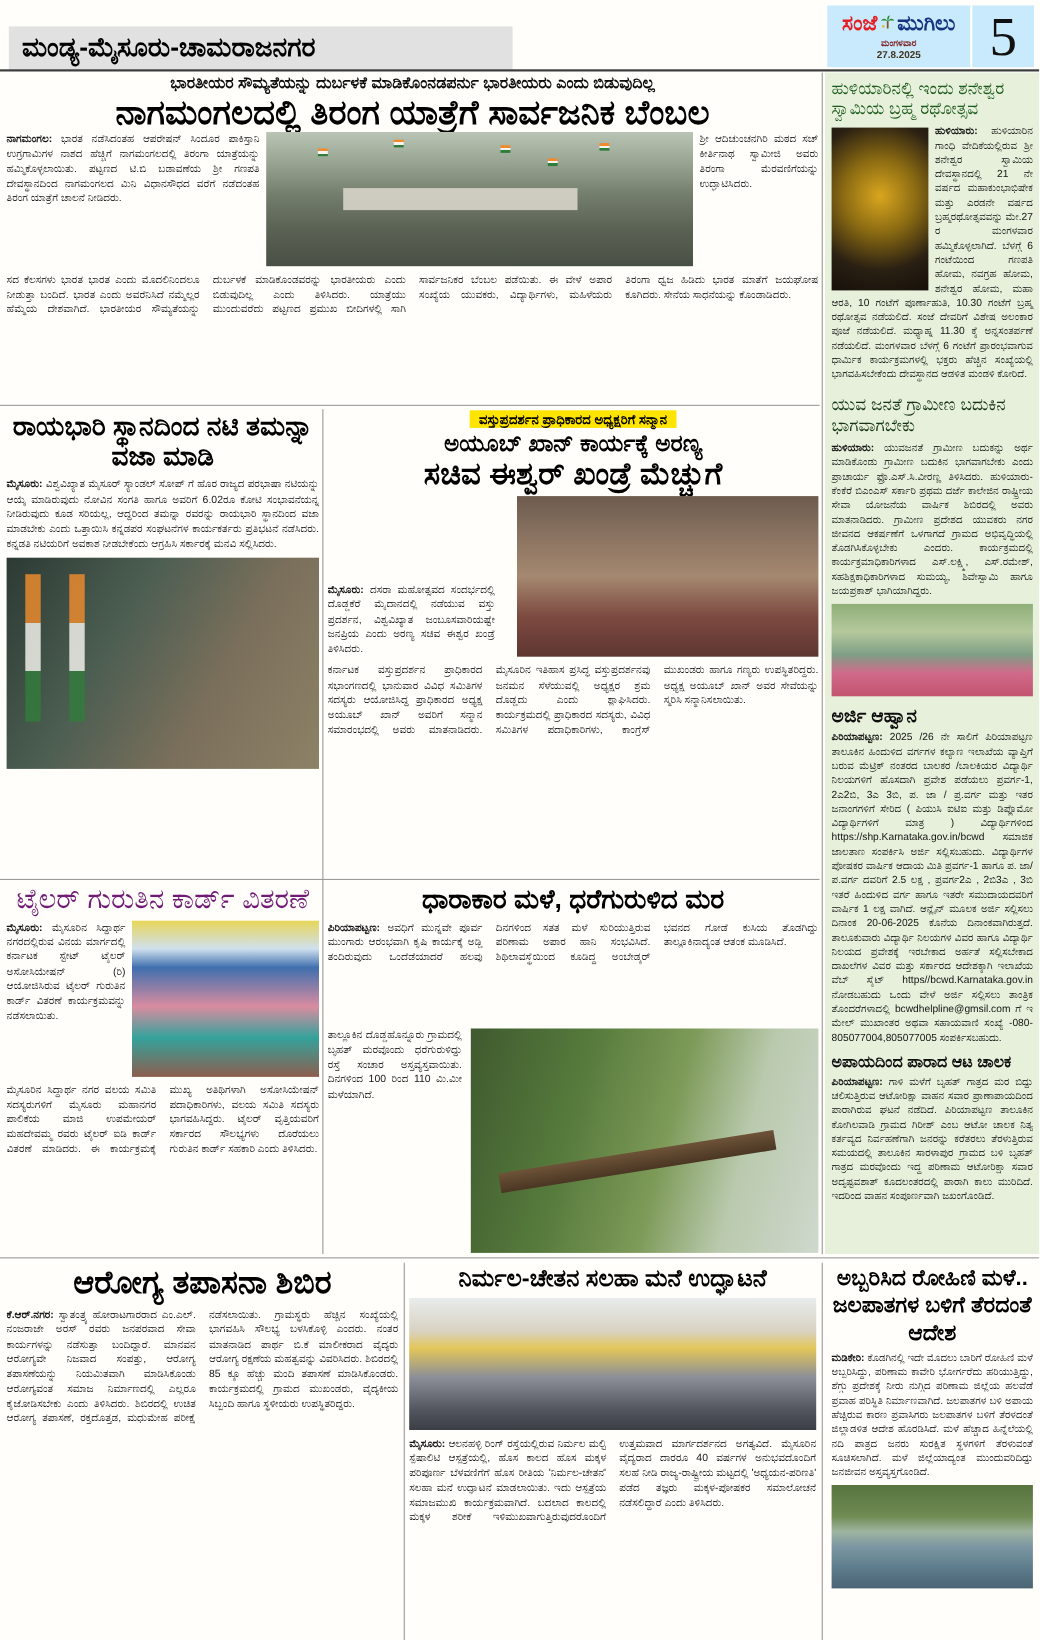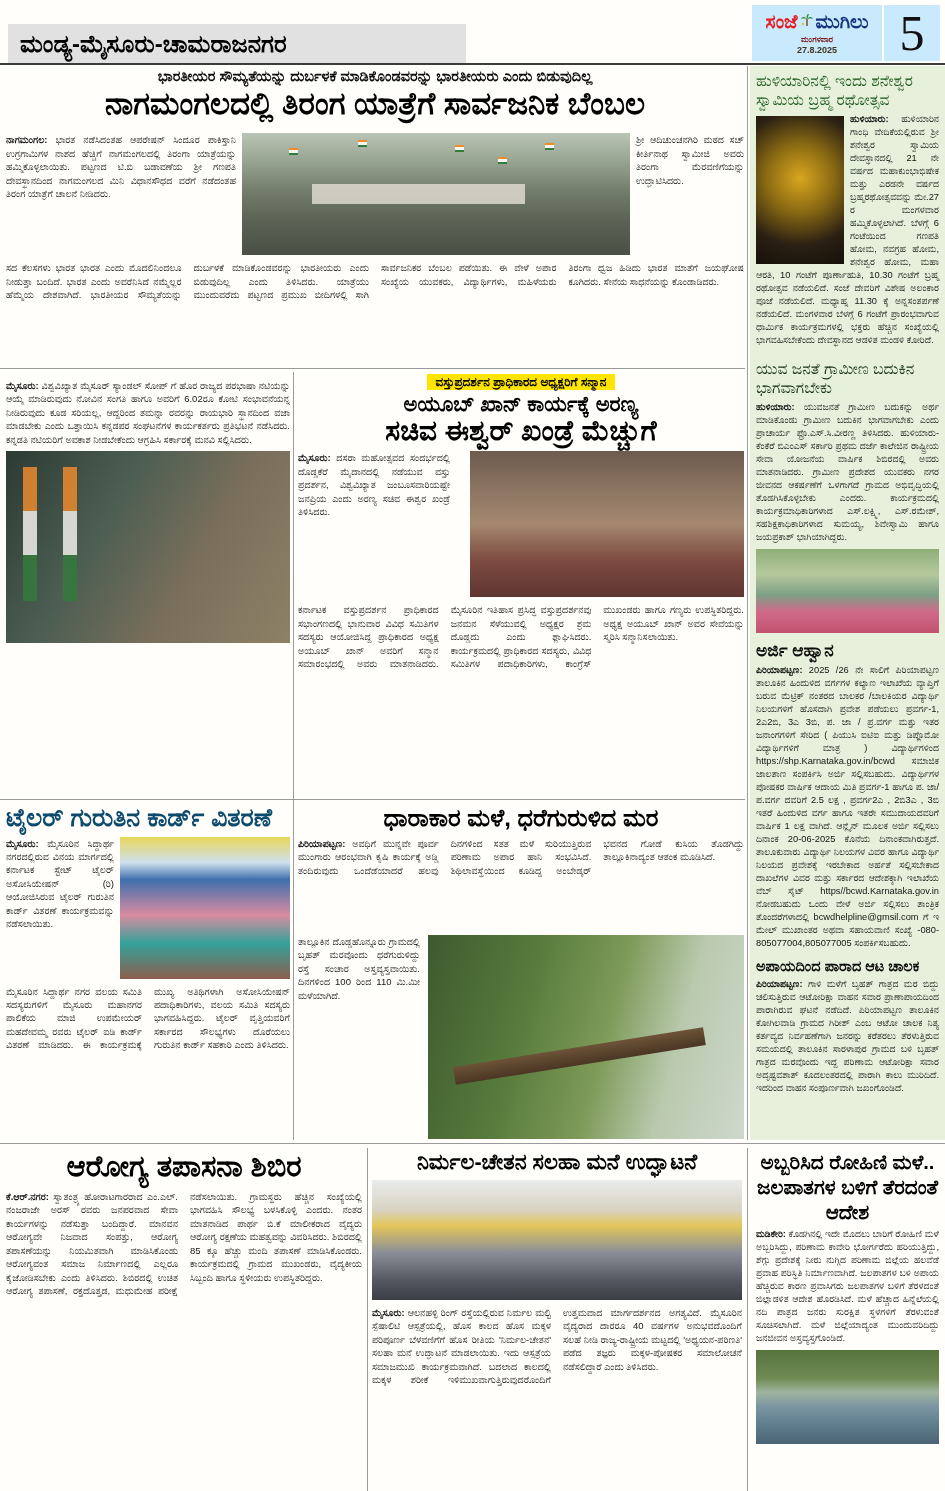--- a/index.html
+++ b/index.html
@@ -26,21 +26,21 @@
   
   .body-txt { font-size:9.5px; line-height:1.42; text-align:justify; color:#151515; }
   .dateline { font-weight:bold; }
   .vline { position:absolute; width:1px; background:#9a9a9a; }
   .hline { position:absolute; height:1px; background:#9a9a9a; }
 
   
   .lead { position:absolute; left:6px; top:68px; width:738px; }
   .lead-kicker { text-align:center; font-size:14.5px; font-weight:bold; color:#0d0d0d; }
   .lead-headline { text-align:center; font-size:31px; font-weight:bold; line-height:1.1; color:#000; margin-top:2px; }
-  .lead-row { display:flex; gap:6px; margin-top:12px; }
+  .lead-row { display:flex; gap:6px; margin-top:0; }
   .lead-col { width:230px; }
   .lead-col.right { flex:1; }
   .lead-photo { width:388px; height:122px; position:relative; flex:none;
     background:linear-gradient(180deg,#b9c4b4 0%,#9aa694 22%,#76806f 45%,#5c6456 70%,#494f44 100%); }
   .flag { position:absolute; width:9px; height:7px;
     background:linear-gradient(180deg,#f08a2c 33%,#f4f4f0 33%,#f4f4f0 66%,#2f7d3a 66%); }
   .lead-banner { position:absolute; left:18%; top:42%; width:55%; height:16%; background:#ded9cf; opacity:.85; }
   .lead-bottom { margin-top:6px; column-count:4; column-gap:12px; height:104px; overflow:hidden; }
 
   
@@ -67,29 +67,29 @@
   .mid-headline { font-size:24px; font-weight:bold; line-height:1.15; text-align:center; color:#000; }
   .tamannaah-photo { width:100%; height:192px; margin-top:5px; position:relative;
     background:linear-gradient(120deg,#2c3a33 0%,#4c5e52 35%,#7a6f5b 65%,#8d8166 100%); }
   .flagpole { position:absolute; width:14px; height:70%; top:8%;
     background:linear-gradient(180deg,#e98a2e 33%,#efefe8 33%,#efefe8 66%,#337a3c 66%); opacity:.85; }
 
   .khandre { position:absolute; left:298px; top:372px; width:446px; }
   .kicker-yellow { display:inline-block; background:#ffe400; color:#000; font-weight:bold; font-size:12px; padding:1px 8px; }
   .khandre-h1 { font-size:21px; font-weight:bold; margin-top:2px; color:#000; }
   .khandre-h2 { font-size:28px; font-weight:bold; color:#000; line-height:1.05; }
-  .khandre-row { display:flex; gap:20px; margin-top:6px; }
+  .khandre-row { display:flex; gap:20px; margin-top:6px;align-items:flex-end; }
   .khandre-colL { width:152px; }
   .group-photo { flex:1; height:146px;
     background:linear-gradient(180deg,#6d5b4e 0%,#8a7361 25%,#a5886f 50%,#7d4a41 75%,#5e3631 100%); }
   .khandre-cols { margin-top:6px; column-count:3; column-gap:12px; height:162px; overflow:hidden; }
 
   
   .tailor { position:absolute; left:6px; top:804px; width:284px; }
-  .low-headline { font-size:25px; font-weight:bold; line-height:1.1; color:#0c4a6e; }
+  .low-headline { font-size:25px; font-weight:normal; text-align:center; line-height:1.1; color:#701a75; }
   .tailor-row { display:flex; gap:6px; margin-top:5px; }
   .tailor-colL { width:108px; }
   .ksta-photo { flex:1; height:142px;
     background:linear-gradient(180deg,#e8d65a 0%,#cfe0ee 18%,#3f6fae 30%,#d98ca0 55%,#34a29b 75%,#8c5d4e 100%); }
   .tailor-cols { margin-top:6px; column-count:2; column-gap:12px; height:150px; overflow:hidden; }
 
   .rain { position:absolute; left:298px; top:804px; width:446px; }
   .rain-cols { margin-top:5px; column-count:3; column-gap:12px; height:94px; overflow:hidden; }
   .rain-row { display:flex; gap:8px; margin-top:4px; }
   .rain-colL { width:122px; }
@@ -133,21 +133,21 @@
         <span class="blue">ಮುಗಿಲು</span>
       </div>
       <div class="masthead-day">ಮಂಗಳವಾರ</div>
       <div class="masthead-date">27.8.2025</div>
     </div>
     <div class="page-number">5</div>
   </div>
   <div class="header-rule"></div>
 
   <div class="lead">
-    <div class="lead-kicker">ಭಾರತೀಯರ ಸೌಮ್ಯತೆಯನ್ನು ದುರ್ಬಳಕೆ ಮಾಡಿಕೊಂಡವರನ್ನು ಭಾರತೀಯರು ಎಂದು ಬಿಡುವುದಿಲ್ಲ</div>
+    <div class="lead-kicker">ಭಾರತೀಯರ ಸೌಮ್ಯತೆಯನ್ನು ದುರ್ಬಳಕೆ ಮಾಡಿಕೊಂನಡಪರ್ನು ಭಾರತೀಯರು ಎಂದು ಬಿಡುವುದಿಲ್ಲ</div>
     <div class="lead-headline">ನಾಗಮಂಗಲದಲ್ಲಿ ತಿರಂಗ ಯಾತ್ರೆಗೆ ಸಾರ್ವಜನಿಕ ಬೆಂಬಲ</div>
     <div class="lead-row">
       <div class="lead-col body-txt">
         <span class="dateline">ನಾಗಮಂಗಲ:</span>
         <span>ಭಾರತ ನಡೆಸಿದಂತಹ ಆಪರೇಷನ್ ಸಿಂದೂರ ಪಾಕಿಸ್ತಾನಿ ಉಗ್ರಗಾಮಿಗಳ ನಾಶದ ಹೆಚ್ಚಿಗೆ ನಾಗಮಂಗಲದಲ್ಲಿ ತಿರಂಗಾ ಯಾತ್ರೆಯನ್ನು ಹಮ್ಮಿಕೊಳ್ಳಲಾಯಿತು. ಪಟ್ಟಣದ ಟಿ.ಬಿ ಬಡಾವಣೆಯ ಶ್ರೀ ಗಣಪತಿ ದೇವಸ್ಥಾನದಿಂದ ನಾಗಮಂಗಲದ ಮಿನಿ ವಿಧಾನಸೌಧದ ವರೆಗೆ ನಡೆದಂತಹ ತಿರಂಗ ಯಾತ್ರೆಗೆ ಚಾಲನೆ ನೀಡಿದರು.</span>
       </div>
       <div class="lead-photo">
         <div class="flag" style="left:12%; top:12%;"></div>
         <div class="flag" style="left:30%; top:6%;"></div>
         <div class="flag" style="left:55%; top:10%;"></div>
@@ -207,20 +207,21 @@
   <div class="rohini">
     <div class="rohini-headline">ಅಬ್ಬರಿಸಿದ ರೋಹಿಣಿ ಮಳೆ.. ಜಲಪಾತಗಳ ಬಳಿಗೆ ತೆರದಂತೆ ಆದೇಶ</div>
     <div class="rail-body">
       <span class="dateline">ಮಡಿಕೇರಿ:</span>
       <span>ಕೊಡಗಿನಲ್ಲಿ ಇದೇ ಮೊದಲು ಬಾರಿಗೆ ರೋಹಿಣಿ ಮಳೆ ಅಬ್ಬರಿಸಿದ್ದು, ಪರಿಣಾಮ ಕಾವೇರಿ ಭೋರ್ಗರೆದು ಹರಿಯುತ್ತಿದ್ದು, ಶೆಗ್ಗು ಪ್ರದೇಶಕ್ಕೆ ನೀರು ನುಗ್ಗಿದ ಪರಿಣಾಮ ಜಿಲ್ಲೆಯ ಹಲವೆಡೆ ಪ್ರವಾಹ ಪರಿಸ್ಥಿತಿ ನಿರ್ಮಾಣವಾಗಿದೆ. ಜಲಪಾತಗಳ ಬಳಿ ಅಪಾಯ ಹೆಚ್ಚಿರುವ ಕಾರಣ ಪ್ರವಾಸಿಗರು ಜಲಪಾತಗಳ ಬಳಿಗೆ ತೆರಳದಂತೆ ಜಿಲ್ಲಾಡಳಿತ ಆದೇಶ ಹೊರಡಿಸಿದೆ. ಮಳೆ ಹೆಚ್ಚಾದ ಹಿನ್ನೆಲೆಯಲ್ಲಿ ನದಿ ಪಾತ್ರದ ಜನರು ಸುರಕ್ಷಿತ ಸ್ಥಳಗಳಿಗೆ ತೆರಳುವಂತೆ ಸೂಚಿಸಲಾಗಿದೆ. ಮಳೆ ಜಿಲ್ಲೆಯಾದ್ಯಂತ ಮುಂದುವರಿದಿದ್ದು ಜನಜೀವನ ಅಸ್ತವ್ಯಸ್ತಗೊಂಡಿದೆ.</span>
     </div>
     <div class="river-photo"></div>
   </div>
 
   <div class="tamannaah">
+    <div class="mid-headline">ರಾಯಭಾರಿ ಸ್ಥಾನದಿಂದ ನಟಿ ತಮನ್ನಾ ವಜಾ ಮಾಡಿ</div>
     <div class="body-txt" style="margin-top:5px;">
       <span class="dateline">ಮೈಸೂರು:</span>
       <span>ವಿಶ್ವವಿಖ್ಯಾತ ಮೈಸೂರ್ ಸ್ಯಾಂಡಲ್ ಸೋಪ್ ಗೆ ಹೊರ ರಾಜ್ಯದ ಪರಭಾಷಾ ನಟಿಯನ್ನು ಆಯ್ಕೆ ಮಾಡಿರುವುದು ನೋವಿನ ಸಂಗತಿ ಹಾಗೂ ಅವರಿಗೆ 6.02ರೂ ಕೋಟಿ ಸಂಭಾವನೆಯನ್ನ ನೀಡಿರುವುದು ಕೂಡ ಸರಿಯಲ್ಲ, ಆದ್ದರಿಂದ ತಮನ್ನಾ ರವರನ್ನು ರಾಯಭಾರಿ ಸ್ಥಾನದಿಂದ ವಜಾ ಮಾಡಬೇಕು ಎಂದು ಒತ್ತಾಯಿಸಿ ಕನ್ನಡಪರ ಸಂಘಟನೆಗಳ ಕಾರ್ಯಕರ್ತರು ಪ್ರತಿಭಟನೆ ನಡೆಸಿದರು. ಕನ್ನಡತಿ ನಟಿಯರಿಗೆ ಅವಕಾಶ ನೀಡಬೇಕೆಂದು ಆಗ್ರಹಿಸಿ ಸರ್ಕಾರಕ್ಕೆ ಮನವಿ ಸಲ್ಲಿಸಿದರು.</span>
     </div>
     <div class="tamannaah-photo">
       <div class="flagpole" style="left:6%;"></div>
       <div class="flagpole" style="left:20%;"></div>
     </div>
   </div>
 

